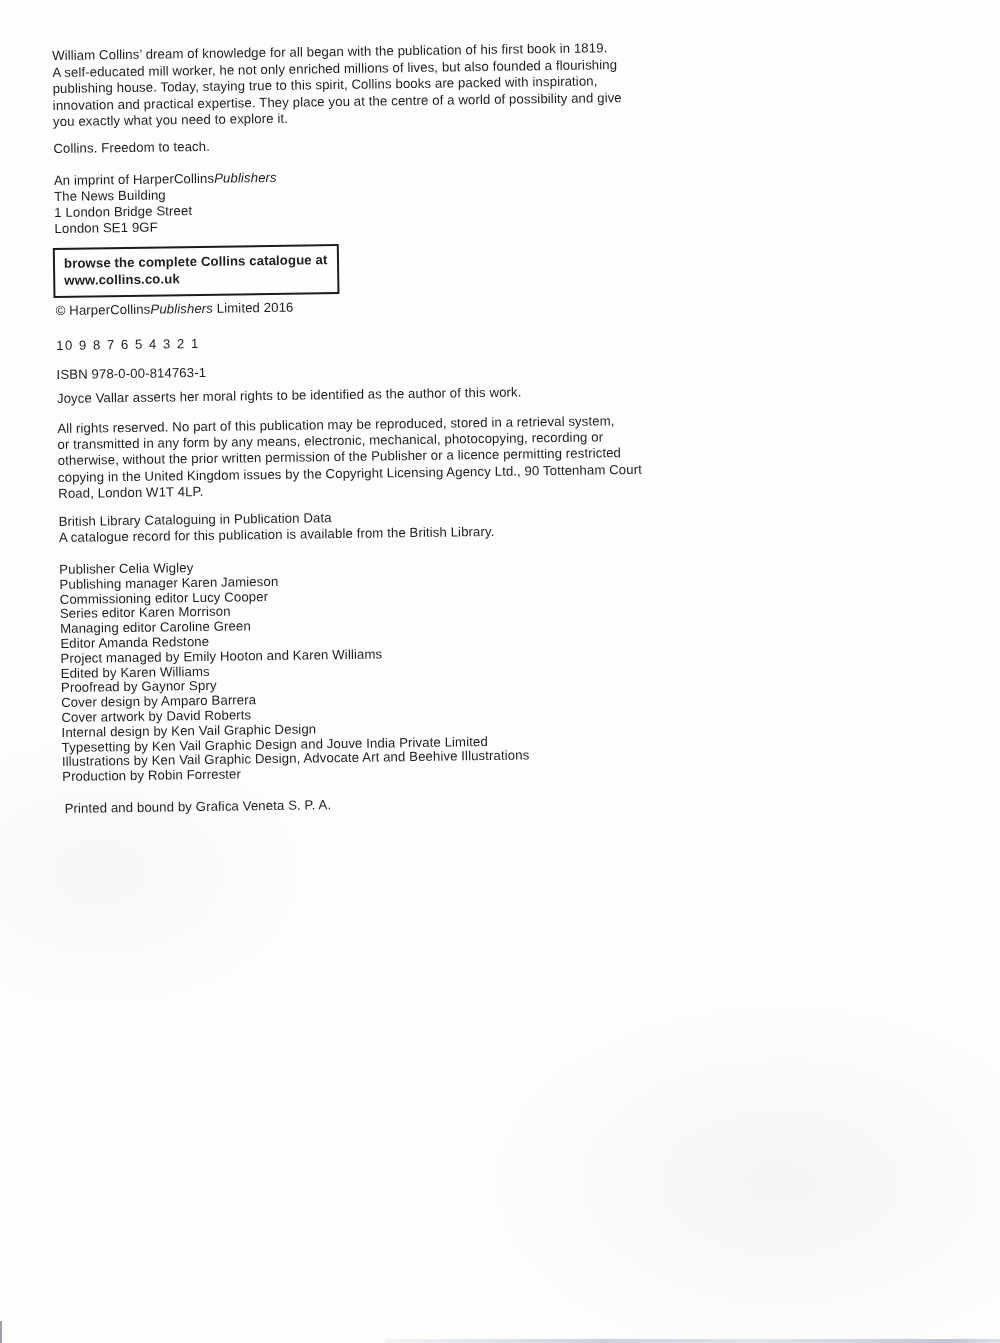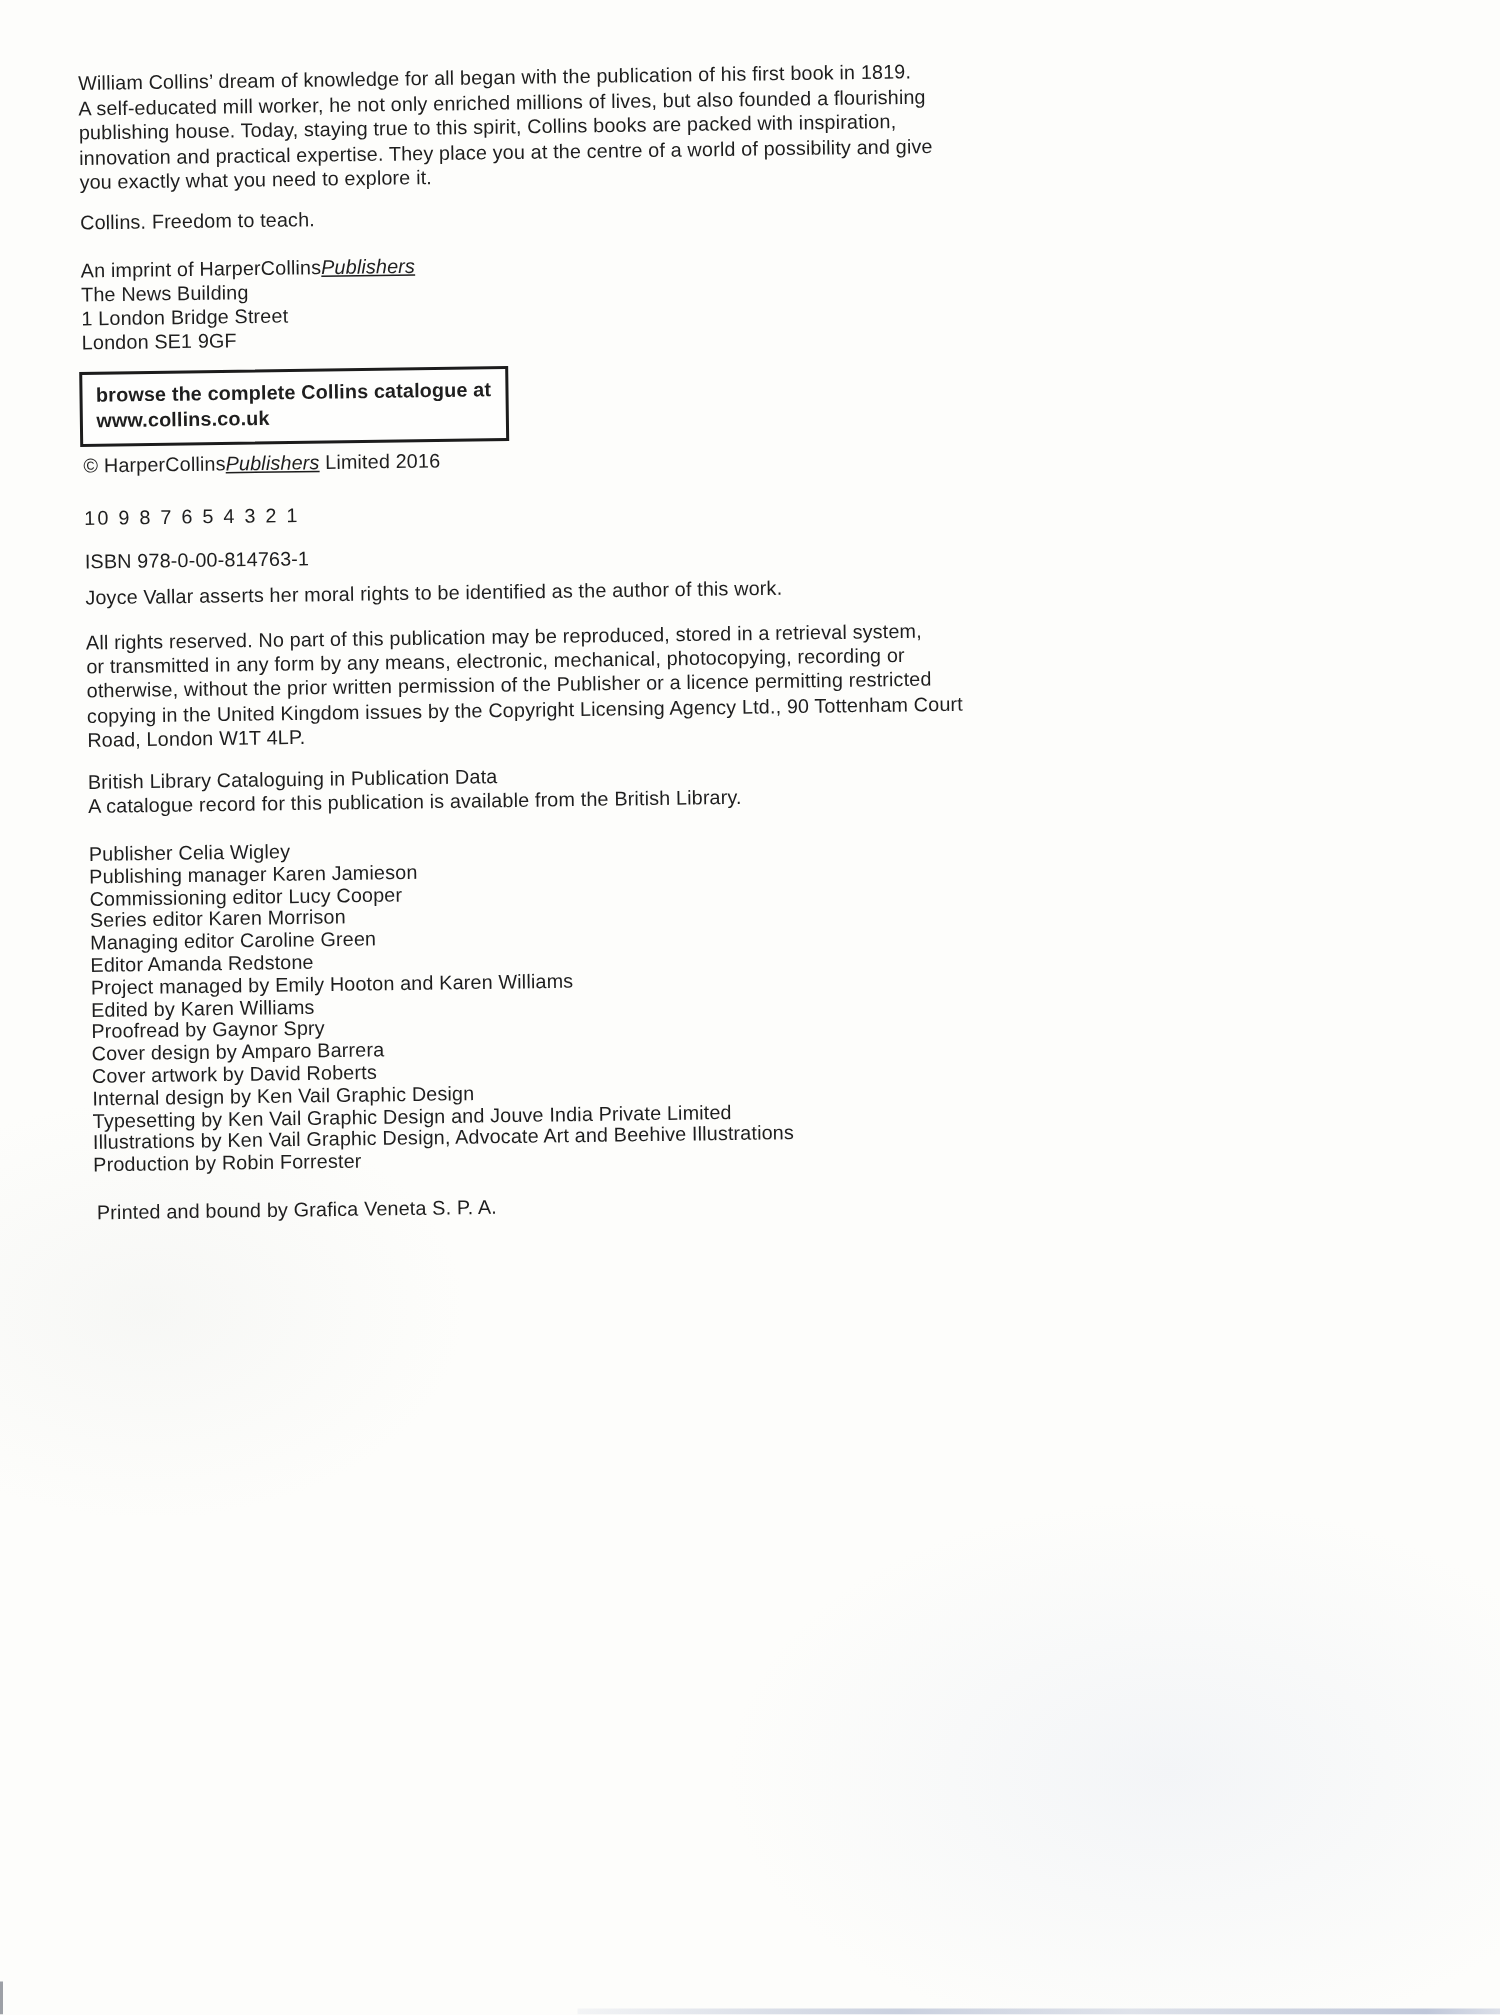--- a/index.html
+++ b/index.html
@@ -45,21 +45,21 @@
   .cat-box      { top: 200px; left: -2px; border: 2px solid #1c1c1c; padding: 5px 10px 7px 9px; font-weight: bold; line-height: 17px; background: rgba(255,255,255,0.6); }
   .copyright    { top: 255px; }
   .print-run    { top: 290px; letter-spacing: 1.5px; }
   .isbn         { top: 319px; }
   .moral        { top: 343px; }
   .rights       { top: 373px; line-height: 16.2px; }
   .library      { top: 466px; line-height: 16.2px; }
   .credits      { top: 515px; line-height: 14.8px; }
   .printed      { top: 753px; left: 2px; }
 
-  .italic { font-style: italic; text-decoration: underline; }
+  .italic { font-style: italic; }
 
   
   .edge-mark-left {
     position: absolute;
     left: 0; bottom: 0;
     width: 2px; height: 22px;
     background: #6a6f78;
     opacity: 0.65;
   }
   .bottom-strip {

